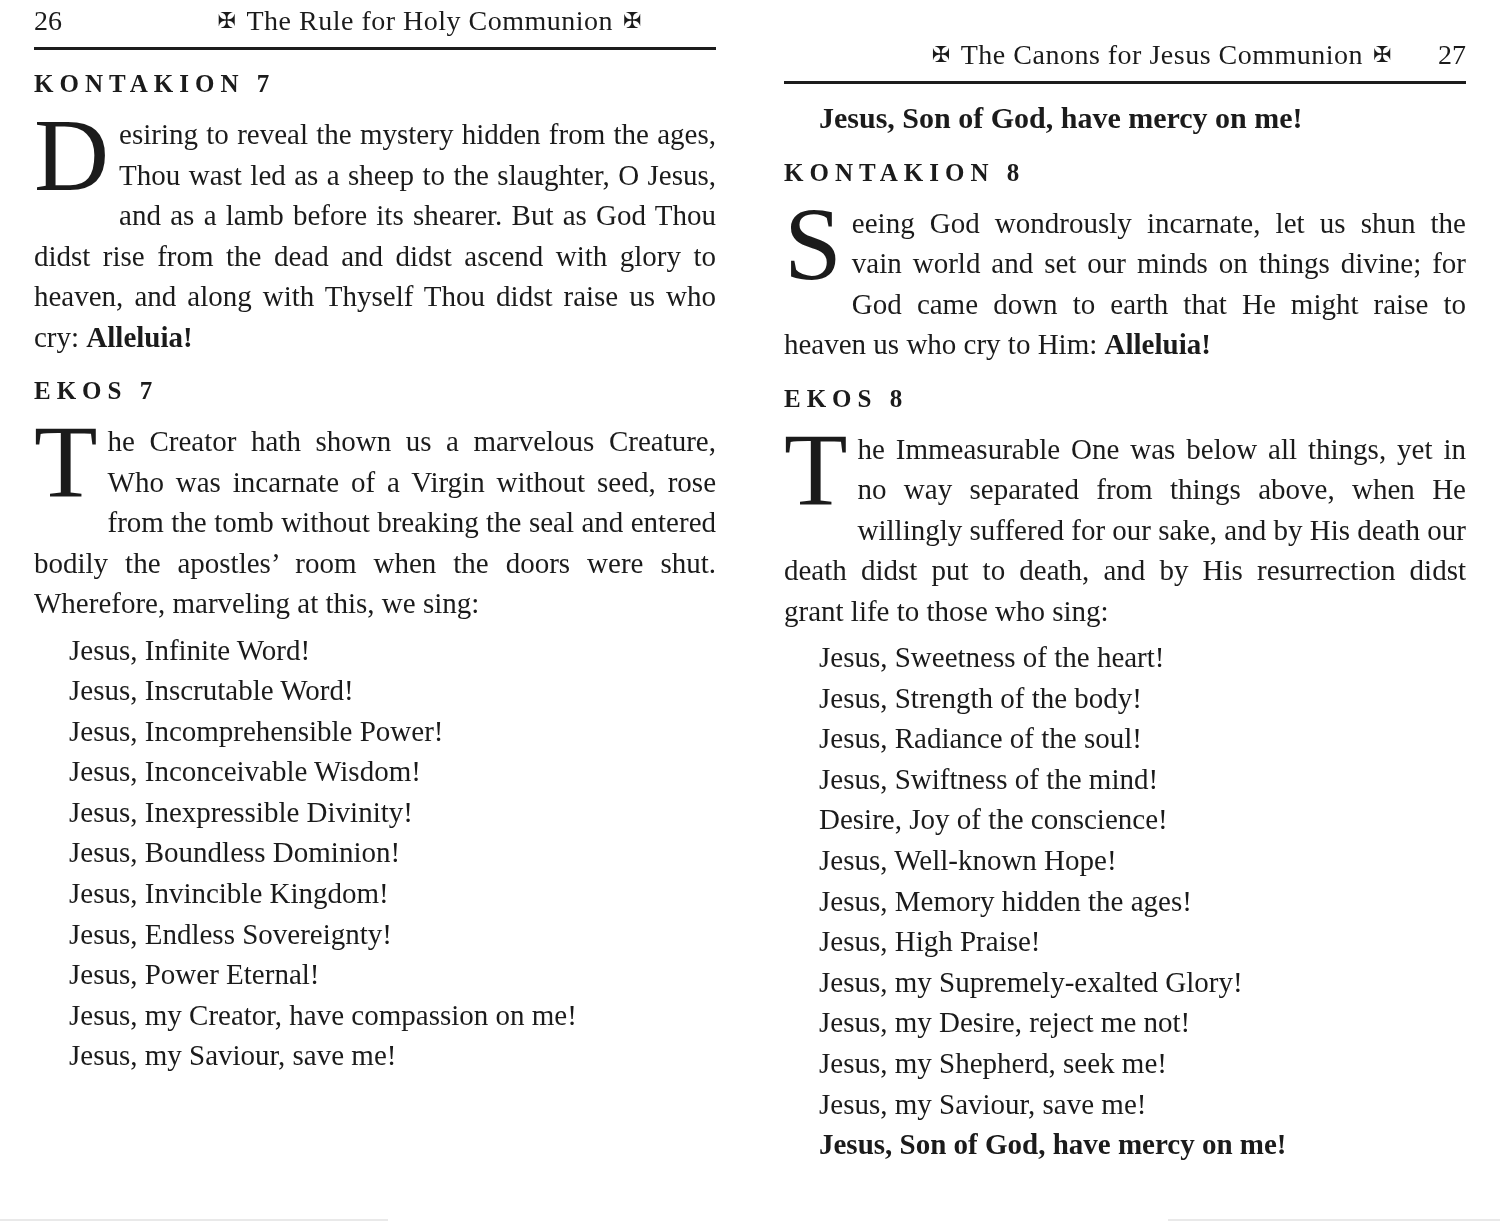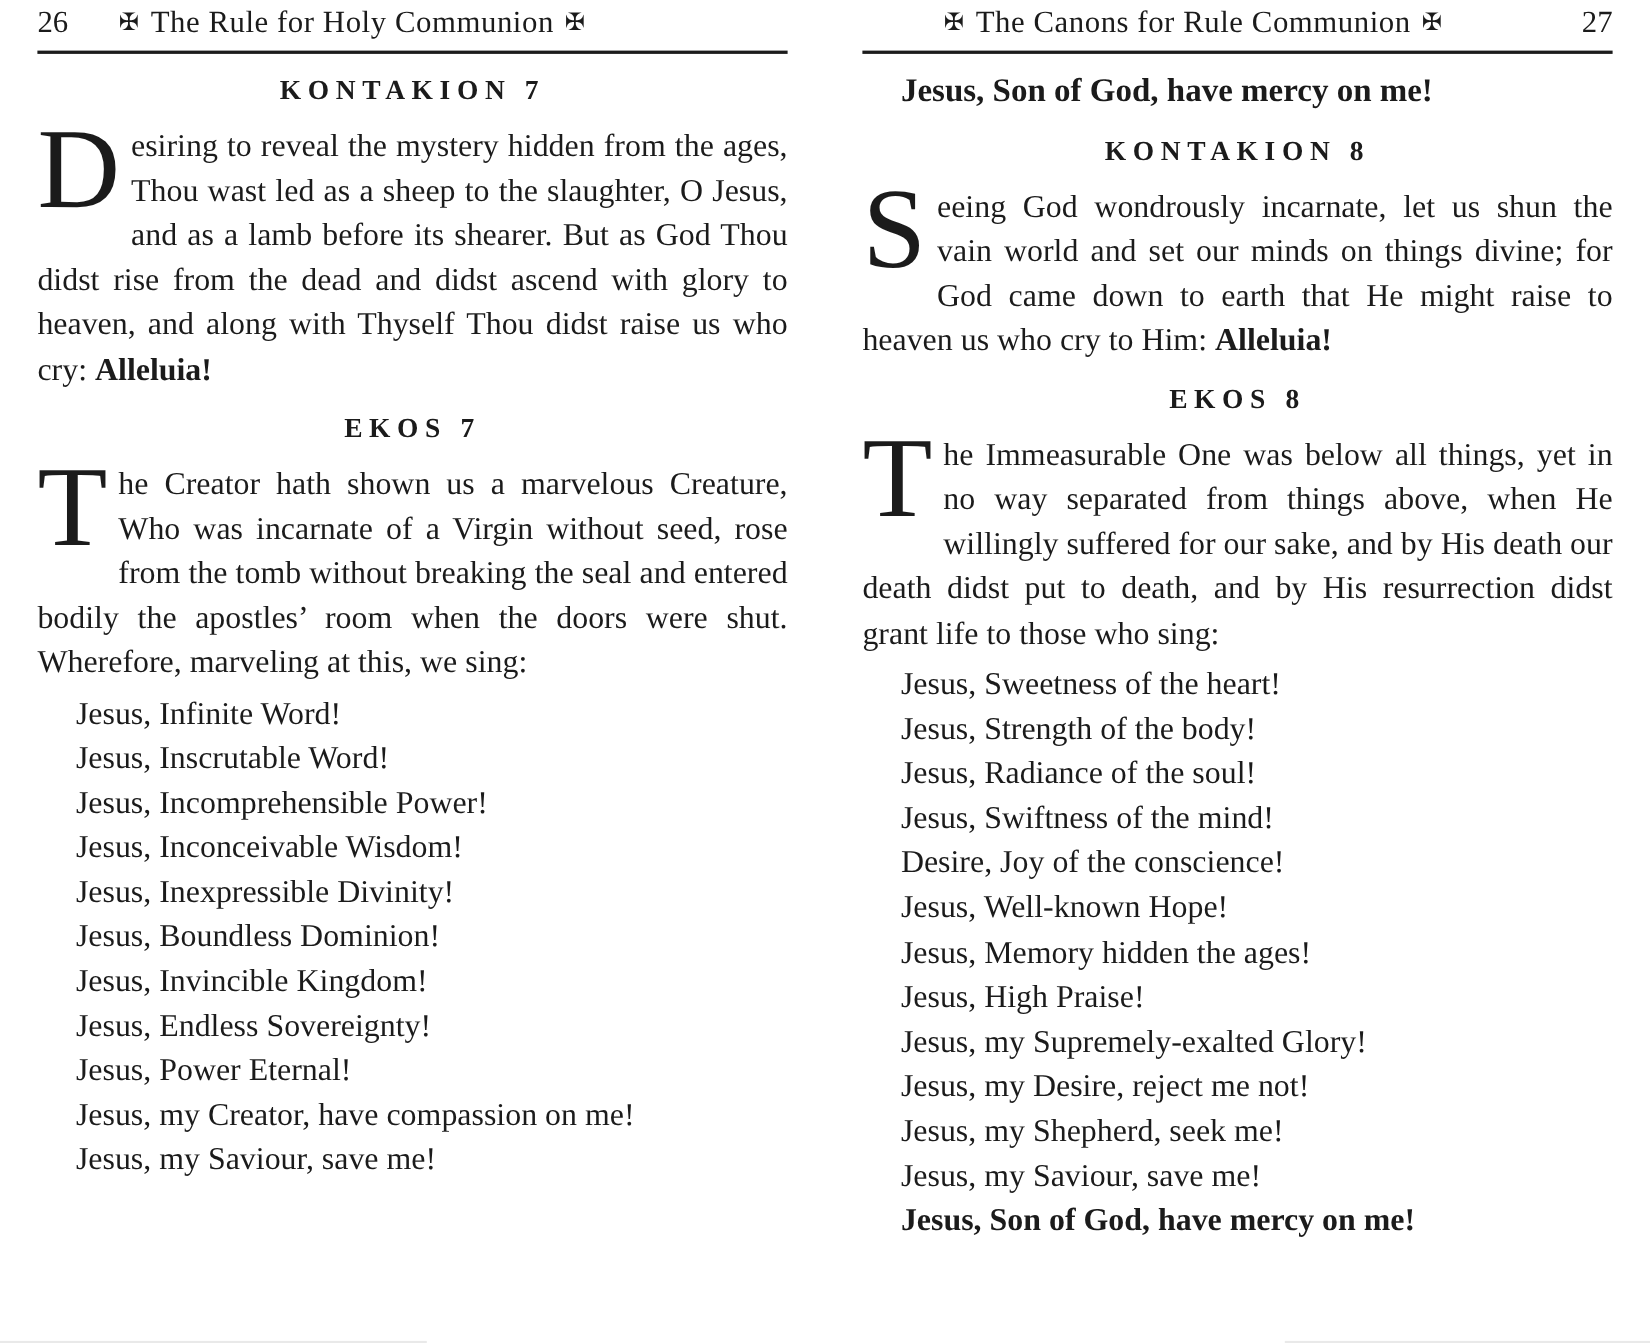--- a/index.html
+++ b/index.html
@@ -29,35 +29,34 @@
     display: grid;
     grid-template-columns: 64px 1fr 64px;
     align-items: baseline;
     border-bottom: 3px solid #1c1c1c;
     padding-bottom: 9px;
     font-size: 28px;
     line-height: 30px;
   }
   .page-header .pagenum { font-size: 28px; }
   .page-header .pagenum.left { text-align: left; }
-  .page-header .pagenum.right { text-align: right; grid-column: 3; }
+  .page-header .pagenum.right { text-align: right; grid-column: 3; margin-top: 34px; }
   .running-title {
     grid-column: 2;
-    text-align: left;
+    text-align: right;
     white-space: nowrap;
     letter-spacing: 0.5px;
   }
   .cross {
     font-size: 22px;
     position: relative;
     top: -2px;
     padding: 0 10px;
   }
   .section-heading {
-    text-align: center;
     font-size: 25px;
     font-weight: 600;
     letter-spacing: 6px;
     margin: 20px 0 16px 0;
   }
   .prayer-para {
     font-size: 29px;
     line-height: 40.5px;
     text-align: justify;
     margin: 0 0 6px 0;
@@ -128,21 +127,21 @@
         <div class="litany-line">Jesus, Invincible Kingdom!</div>
         <div class="litany-line">Jesus, Endless Sovereignty!</div>
         <div class="litany-line">Jesus, Power Eternal!</div>
         <div class="litany-line">Jesus, my Creator, have compassion on me!</div>
         <div class="litany-line">Jesus, my Saviour, save me!</div>
       </div>
   </div>
 
   <div class="page">
     <div class="page-header">
-      <span class="running-title"><span class="cross">✠</span><span>The Canons for Rule Communion</span><span class="cross">✠</span></span>
+      <span class="running-title"><span class="cross">✠</span><span>The Canons for Jesus Communion</span><span class="cross">✠</span></span>
       <span class="pagenum right">27</span>
     </div>
 
     <div class="refrain-top">Jesus, Son of God, have mercy on me!</div>
 
     <div class="section-heading">KONTAKION 8</div>
 
     <p class="prayer-para"><span class="dropcap">S</span><span>eeing God wondrously incarnate, let us shun the vain world and set our minds on things divine; for God came down to earth that He might raise to heaven us who cry to Him: </span><strong class="alleluia">Alleluia!</strong></p>
 
     <div class="section-heading">EKOS 8</div>

